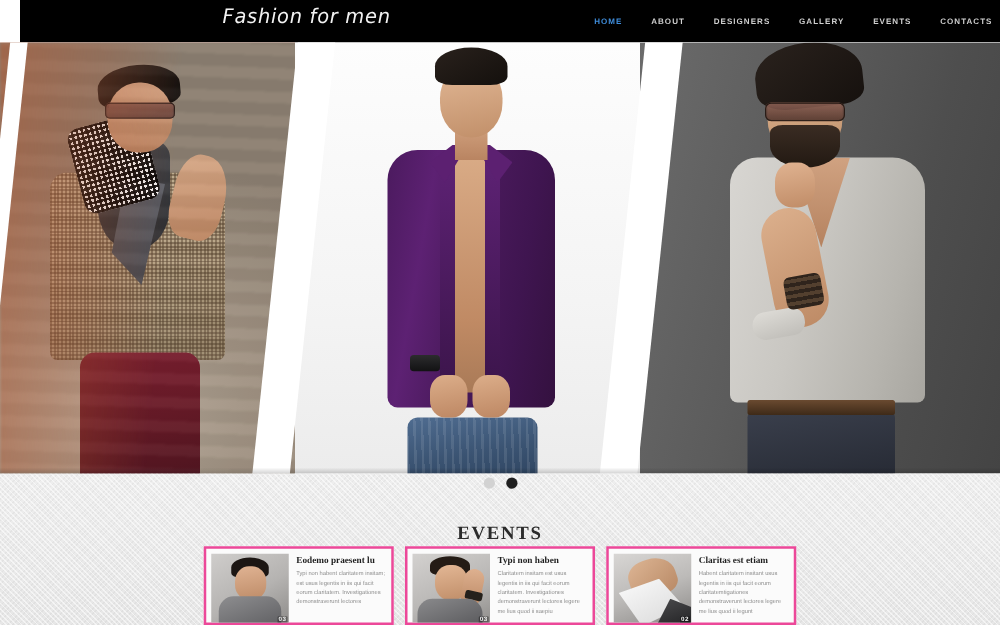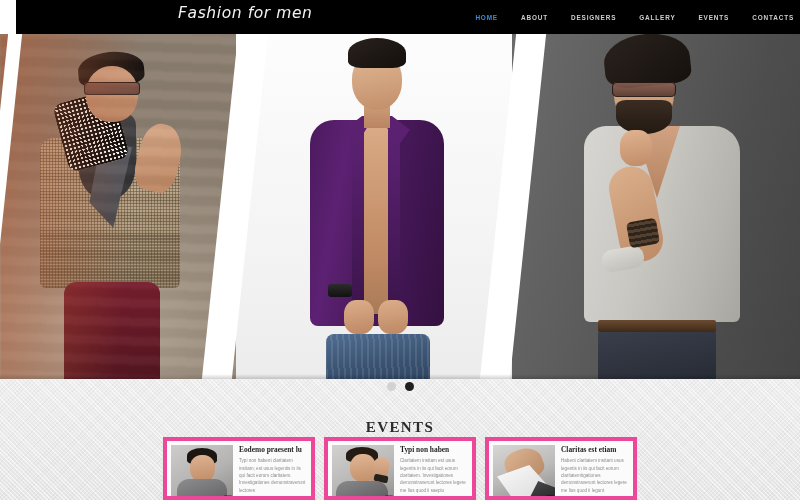--- a/index.html
+++ b/index.html
@@ -204,21 +204,21 @@
     letter-spacing:1.4px; z-index:3;
   }
 
   .cards {
     position:absolute; left:163px; top:58px; width:474px;
     display:flex; gap:9px; z-index:3;
   }
   .card {
     width:152px; height:63px;
     background:#fbfbfb;
-    border:4px solid #ec4899;
+    border:2px solid #ec4899;
     box-shadow:0 1px 2px rgba(0,0,0,.06);
     padding:4px;
     display:flex; gap:6px; overflow:hidden;
     cursor:pointer;
   }
   .card-thumb {
     position:relative; width:62px; height:56px; flex:0 0 62px; overflow:hidden;
     background:#cfcfcf;
   }
   .card-thumb .num {

